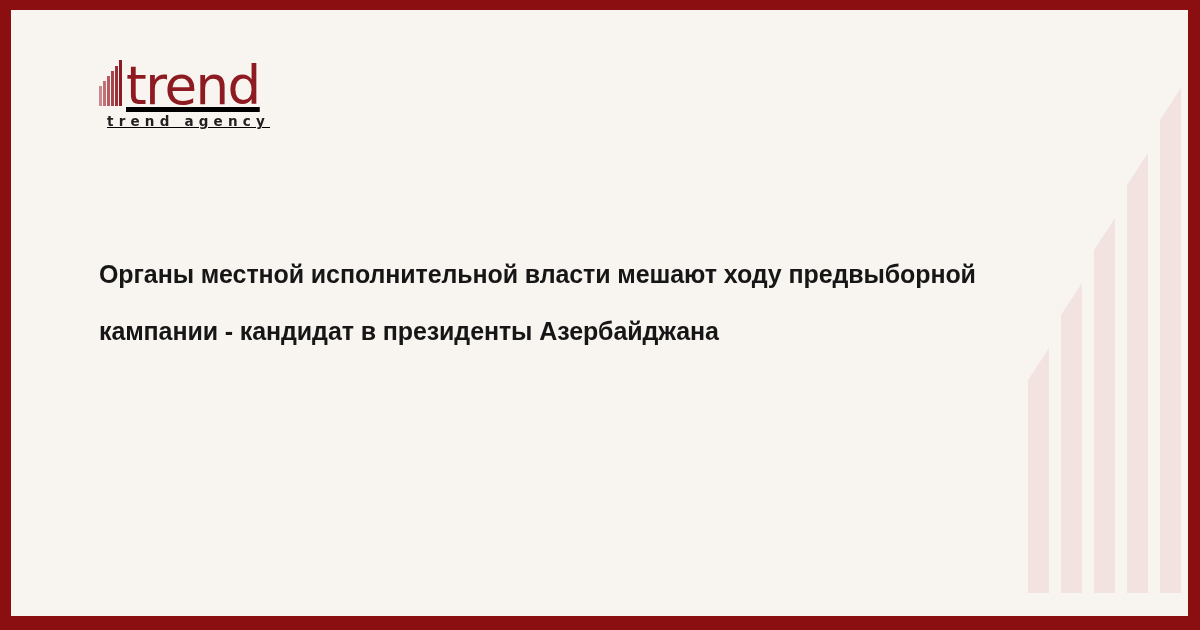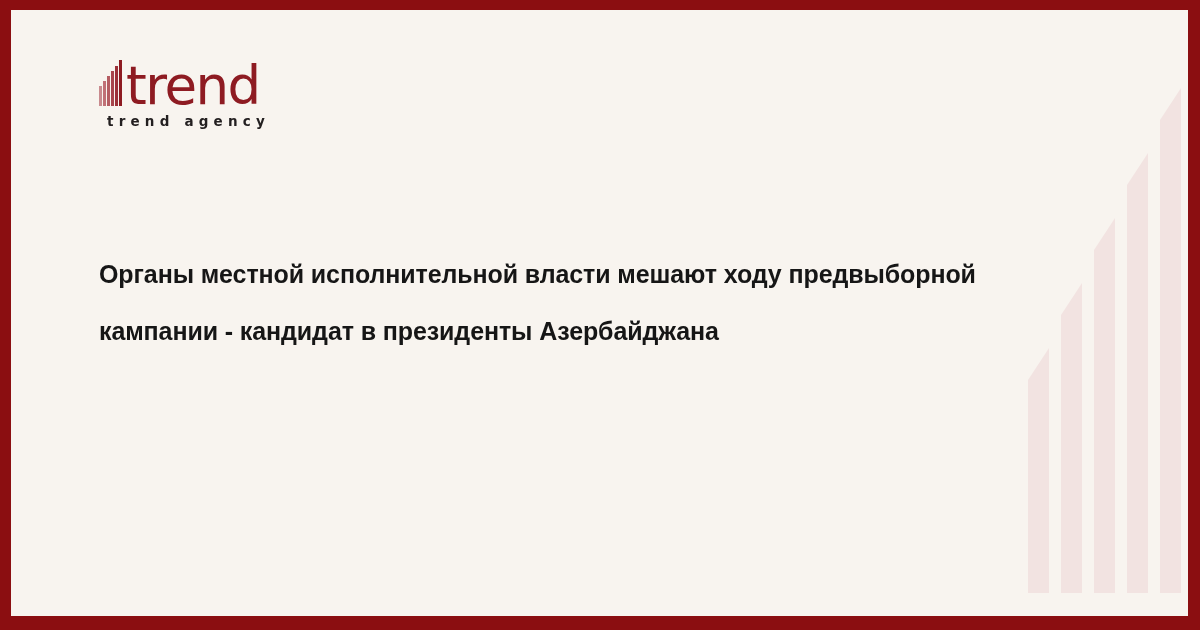--- a/index.html
+++ b/index.html
@@ -49,20 +49,21 @@
     background: #F2E3E1;
   }
 
   
   .logo {
     position: absolute;
     left: 88px;
     top: 40px;
     width: 260px;
     height: 90px;
+    text-decoration: underline;
   }
   .logo-row {
     position: relative;
     height: 56px;
     display: flex;
     align-items: flex-end;
   }
   .logo-mark {
     position: relative;
     width: 26px;

